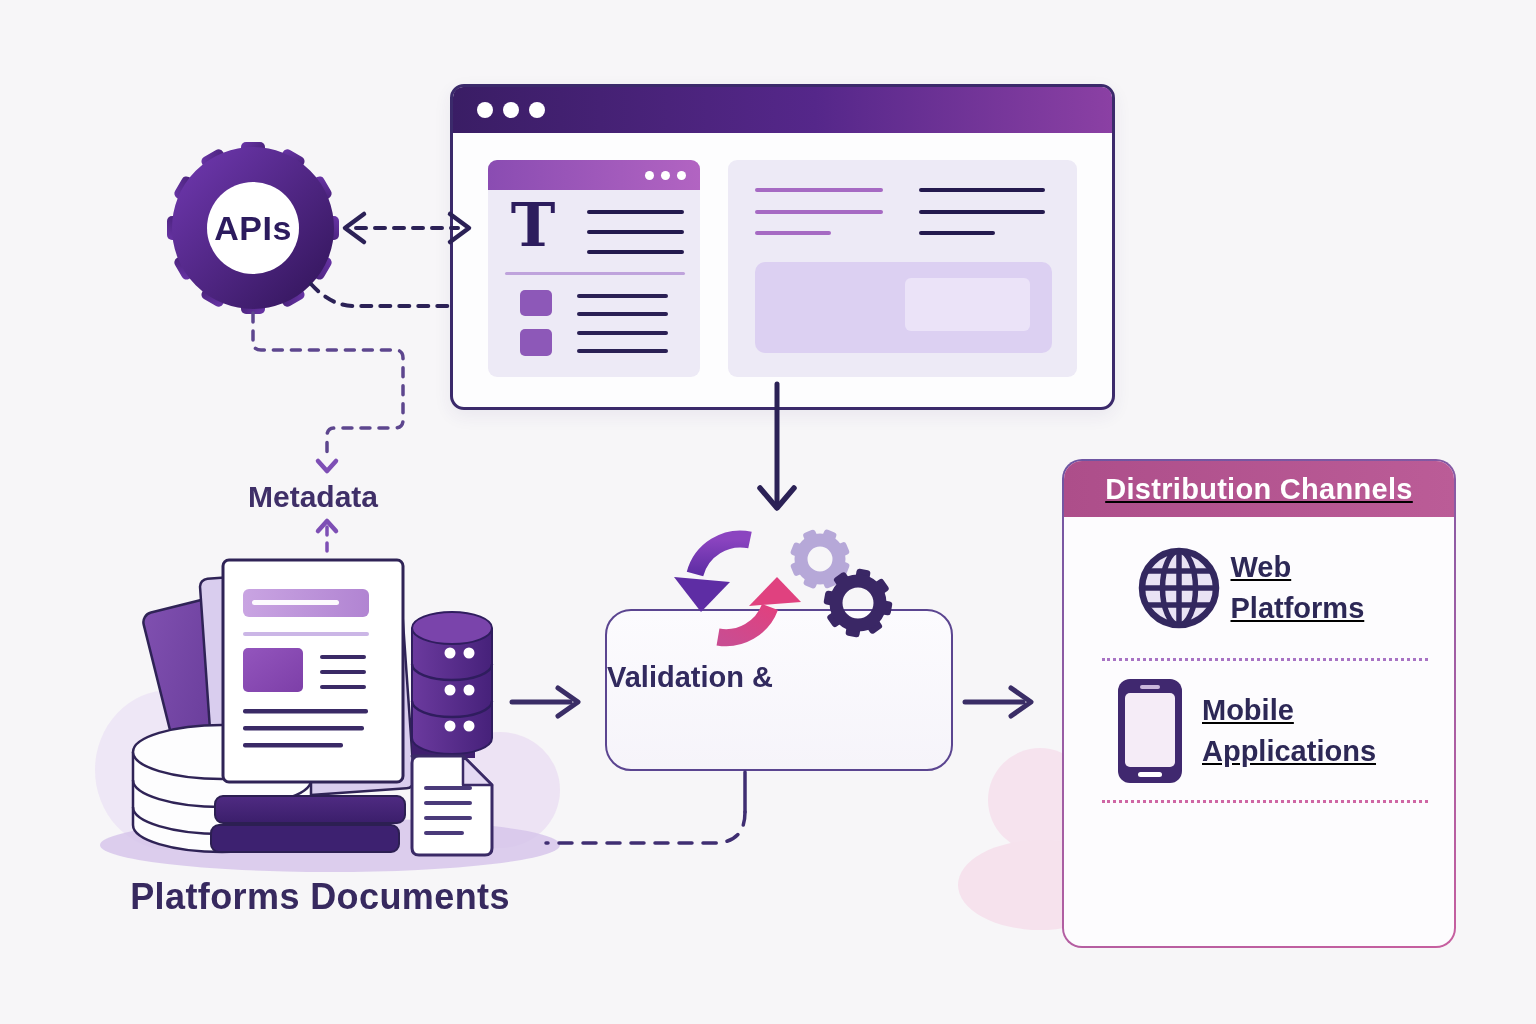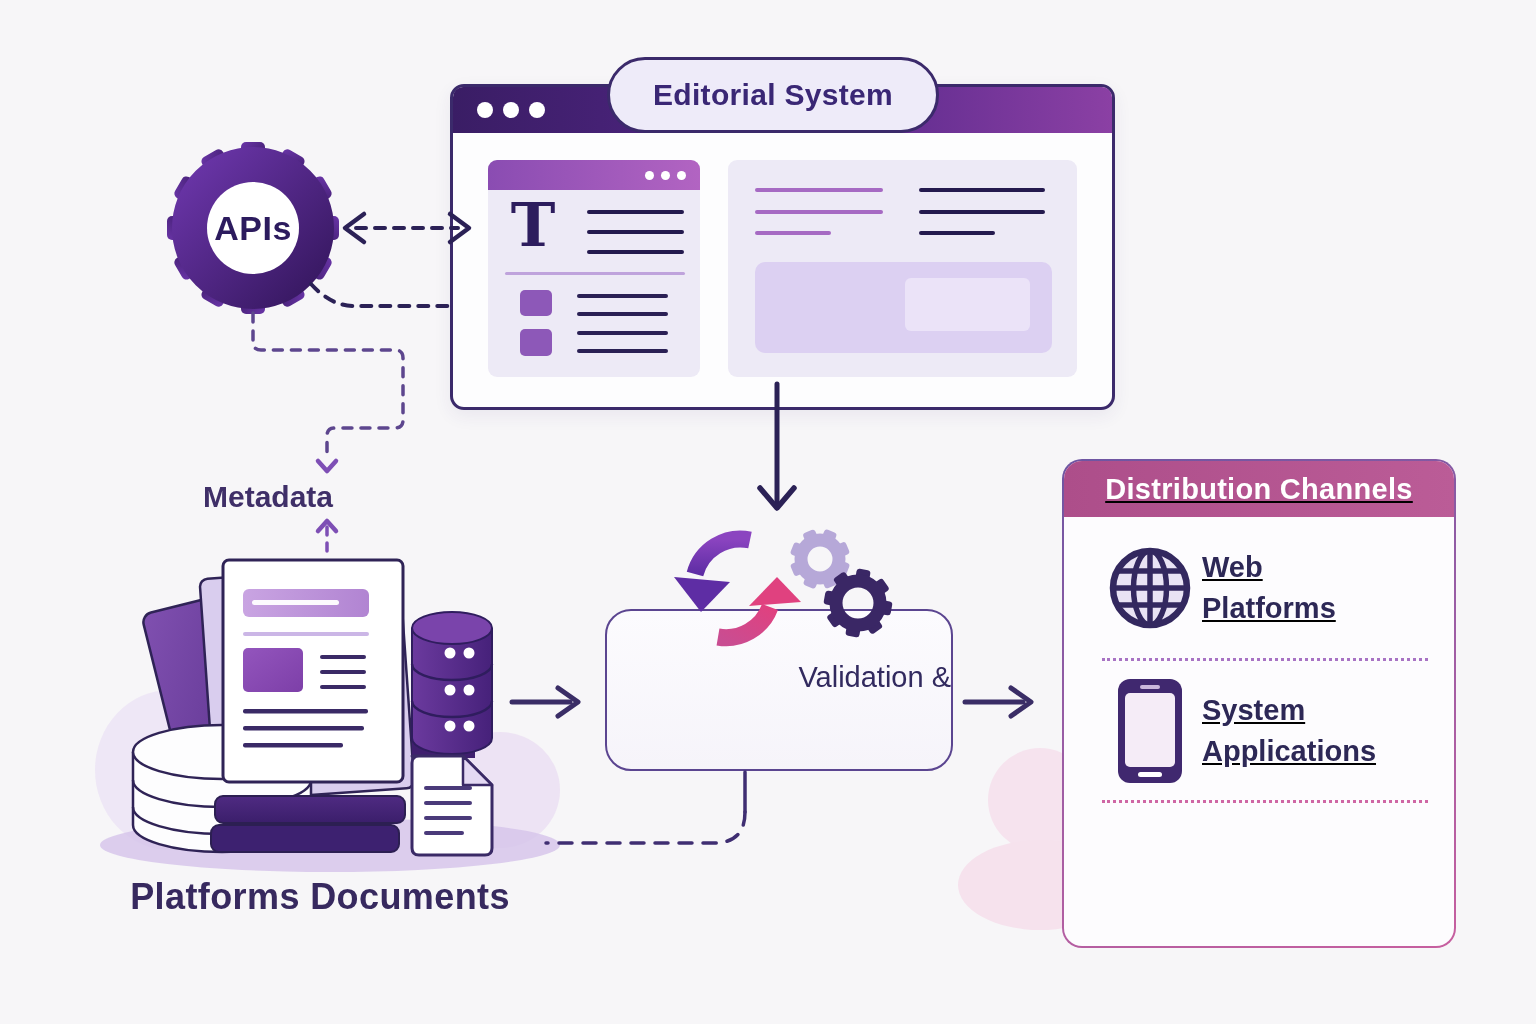--- a/index.html
+++ b/index.html
@@ -23,31 +23,31 @@
   .p-head{position:absolute;left:0;top:0;right:0;height:30px;
           background:linear-gradient(90deg,#8a4cb2,#b264c2);}
   .pdot{position:absolute;top:11px;width:9px;height:9px;border-radius:50%;background:#fff;}
   .hl{position:absolute;border-radius:2.5px;}
   .tglyph{position:absolute;left:14px;top:34px;width:62px;text-align:center;
           font-family:"DejaVu Serif",serif;font-weight:700;font-size:60px;line-height:62px;color:#2d1d5e;}
 
   
   .apis-label{position:absolute;left:186px;top:209px;width:134px;text-align:center;
               font-size:34px;font-weight:700;color:#2c1b5e;z-index:6;letter-spacing:.5px;}
-  .meta-label{position:absolute;left:203px;top:480px;width:220px;text-align:left;
+  .meta-label{position:absolute;left:203px;top:480px;width:220px;text-align:center;
               font-size:30px;font-weight:700;color:#3f2f68;}
   .docs-label{position:absolute;left:100px;top:876px;width:440px;text-align:center;
               font-size:36px;font-weight:700;color:#37295f;letter-spacing:.4px;}
 
   
   .vbox{position:absolute;left:605px;top:609px;width:348px;height:162px;box-sizing:border-box;
         border:2.5px solid #5b4590;border-radius:26px;
         background:linear-gradient(180deg,#fcfbfe,#f6f4fa);}
-  .vtext{position:absolute;left:0;right:0;top:44px;text-align:right;
-         font-size:29px;font-weight:400;color:#322a5f;line-height:45px;}
+  .vtext{position:absolute;left:0;right:0;top:44px;text-align:left;
+         font-size:29px;font-weight:700;color:#322a5f;line-height:45px;}
 
   
   .dist-outer{position:absolute;left:1062px;top:459px;width:394px;height:489px;border-radius:20px;
               background:linear-gradient(160deg,#6d55a2 0%,#9a5da5 45%,#c75f9f 100%);
               padding:2px;box-sizing:border-box;}
   .dist-inner{width:100%;height:100%;border-radius:18px;background:#fdfcfe;overflow:hidden;
               display:flex;flex-direction:column;text-decoration:underline;}
   .dist-head{height:56px;flex:0 0 56px;background:linear-gradient(90deg,#ad4e8a,#bb5c97);
              display:flex;align-items:center;justify-content:center;
              font-size:29px;font-weight:700;color:#fff;letter-spacing:.3px;}
@@ -184,23 +184,20 @@
       <div class="hl" style="left:27px;top:50px;width:128px;height:4px;background:#a66ac3;"></div>
       <div class="hl" style="left:27px;top:71px;width:76px;height:4px;background:#a66ac3;"></div>
       <div class="hl" style="left:191px;top:28px;width:126px;height:4px;background:#241a4e;"></div>
       <div class="hl" style="left:191px;top:50px;width:126px;height:4px;background:#241a4e;"></div>
       <div class="hl" style="left:191px;top:71px;width:76px;height:4px;background:#241a4e;"></div>
       <div class="hl" style="left:27px;top:102px;width:297px;height:91px;border-radius:10px;background:#dcd0f2;"></div>
       <div class="hl" style="left:177px;top:118px;width:125px;height:53px;border-radius:6px;background:#ebe3f8;"></div>
     </div>
   </div>
 
-  <div class="pill">
-    <span>Editorial System</span>
-  </div>
 
   <svg class="abs" style="left:160px;top:134px;" width="190" height="190" viewBox="160 134 190 190">
     <defs>
       <linearGradient id="gearG" x1="0" y1="0" x2="1" y2="1">
         <stop offset="0" stop-color="#6a35a8"></stop>
           <stop offset="1" stop-color="#371861"></stop>
       </linearGradient>
     </defs>
     <g fill="url(#gearG)">
       <g transform="translate(253,228)">
@@ -274,21 +271,21 @@
         <rect x="-7" y="-34" width="14" height="14" rx="3" transform="rotate(325)"></rect>
         <circle r="22" fill="none" stroke="#3a2765" stroke-width="13"></circle>
       </g>
     </g>
   </svg>
 
   <div class="dist-outer">
     <div class="dist-inner">
       <div class="dist-head">Distribution Channels</div>
 
-      <div class="drow" style="height:141px;">
+      <div class="drow" style="height:141px;justify-content:center;">
         <div class="dicon">
           <svg width="88" height="88" viewBox="0 0 88 88">
             <defs>
                 <clipPath id="gclip">
                   <circle cx="44" cy="44" r="35"></circle>
                 </clipPath>
               </defs>
             <circle cx="44" cy="44" r="37" fill="#e9e3f4" stroke="#33285f" stroke-width="6.5"></circle>
             <g clip-path="url(#gclip)" stroke="#33285f" stroke-width="5.5" fill="none">
               <line x1="44" y1="5" x2="44" y2="83"></line>
@@ -305,21 +302,21 @@
 
       <div class="drow" style="height:139px;">
         <div class="dicon">
           <svg width="64" height="104" viewBox="0 0 64 104">
             <rect x="0" y="0" width="64" height="104" rx="12" fill="#40286f"></rect>
             <rect x="7" y="14" width="50" height="74" rx="5" fill="#f5ecf7"></rect>
             <rect x="22" y="6" width="20" height="4" rx="2" fill="#cbb8dd"></rect>
             <rect x="20" y="93" width="24" height="5" rx="2.5" fill="#ffffff"></rect>
           </svg>
         </div>
-        <div class="dlabel">System Applications</div>
+        <div class="dlabel">Mobile Applications</div>
       </div>
       <div class="dsep sep-b"></div>
 
       <div class="drow" style="flex:1;">
       </div>
     </div>
   </div>
 
   <svg class="abs" style="left:0;top:0;pointer-events:none;" width="1536" height="1024" viewBox="0 0 1536 1024">
 

